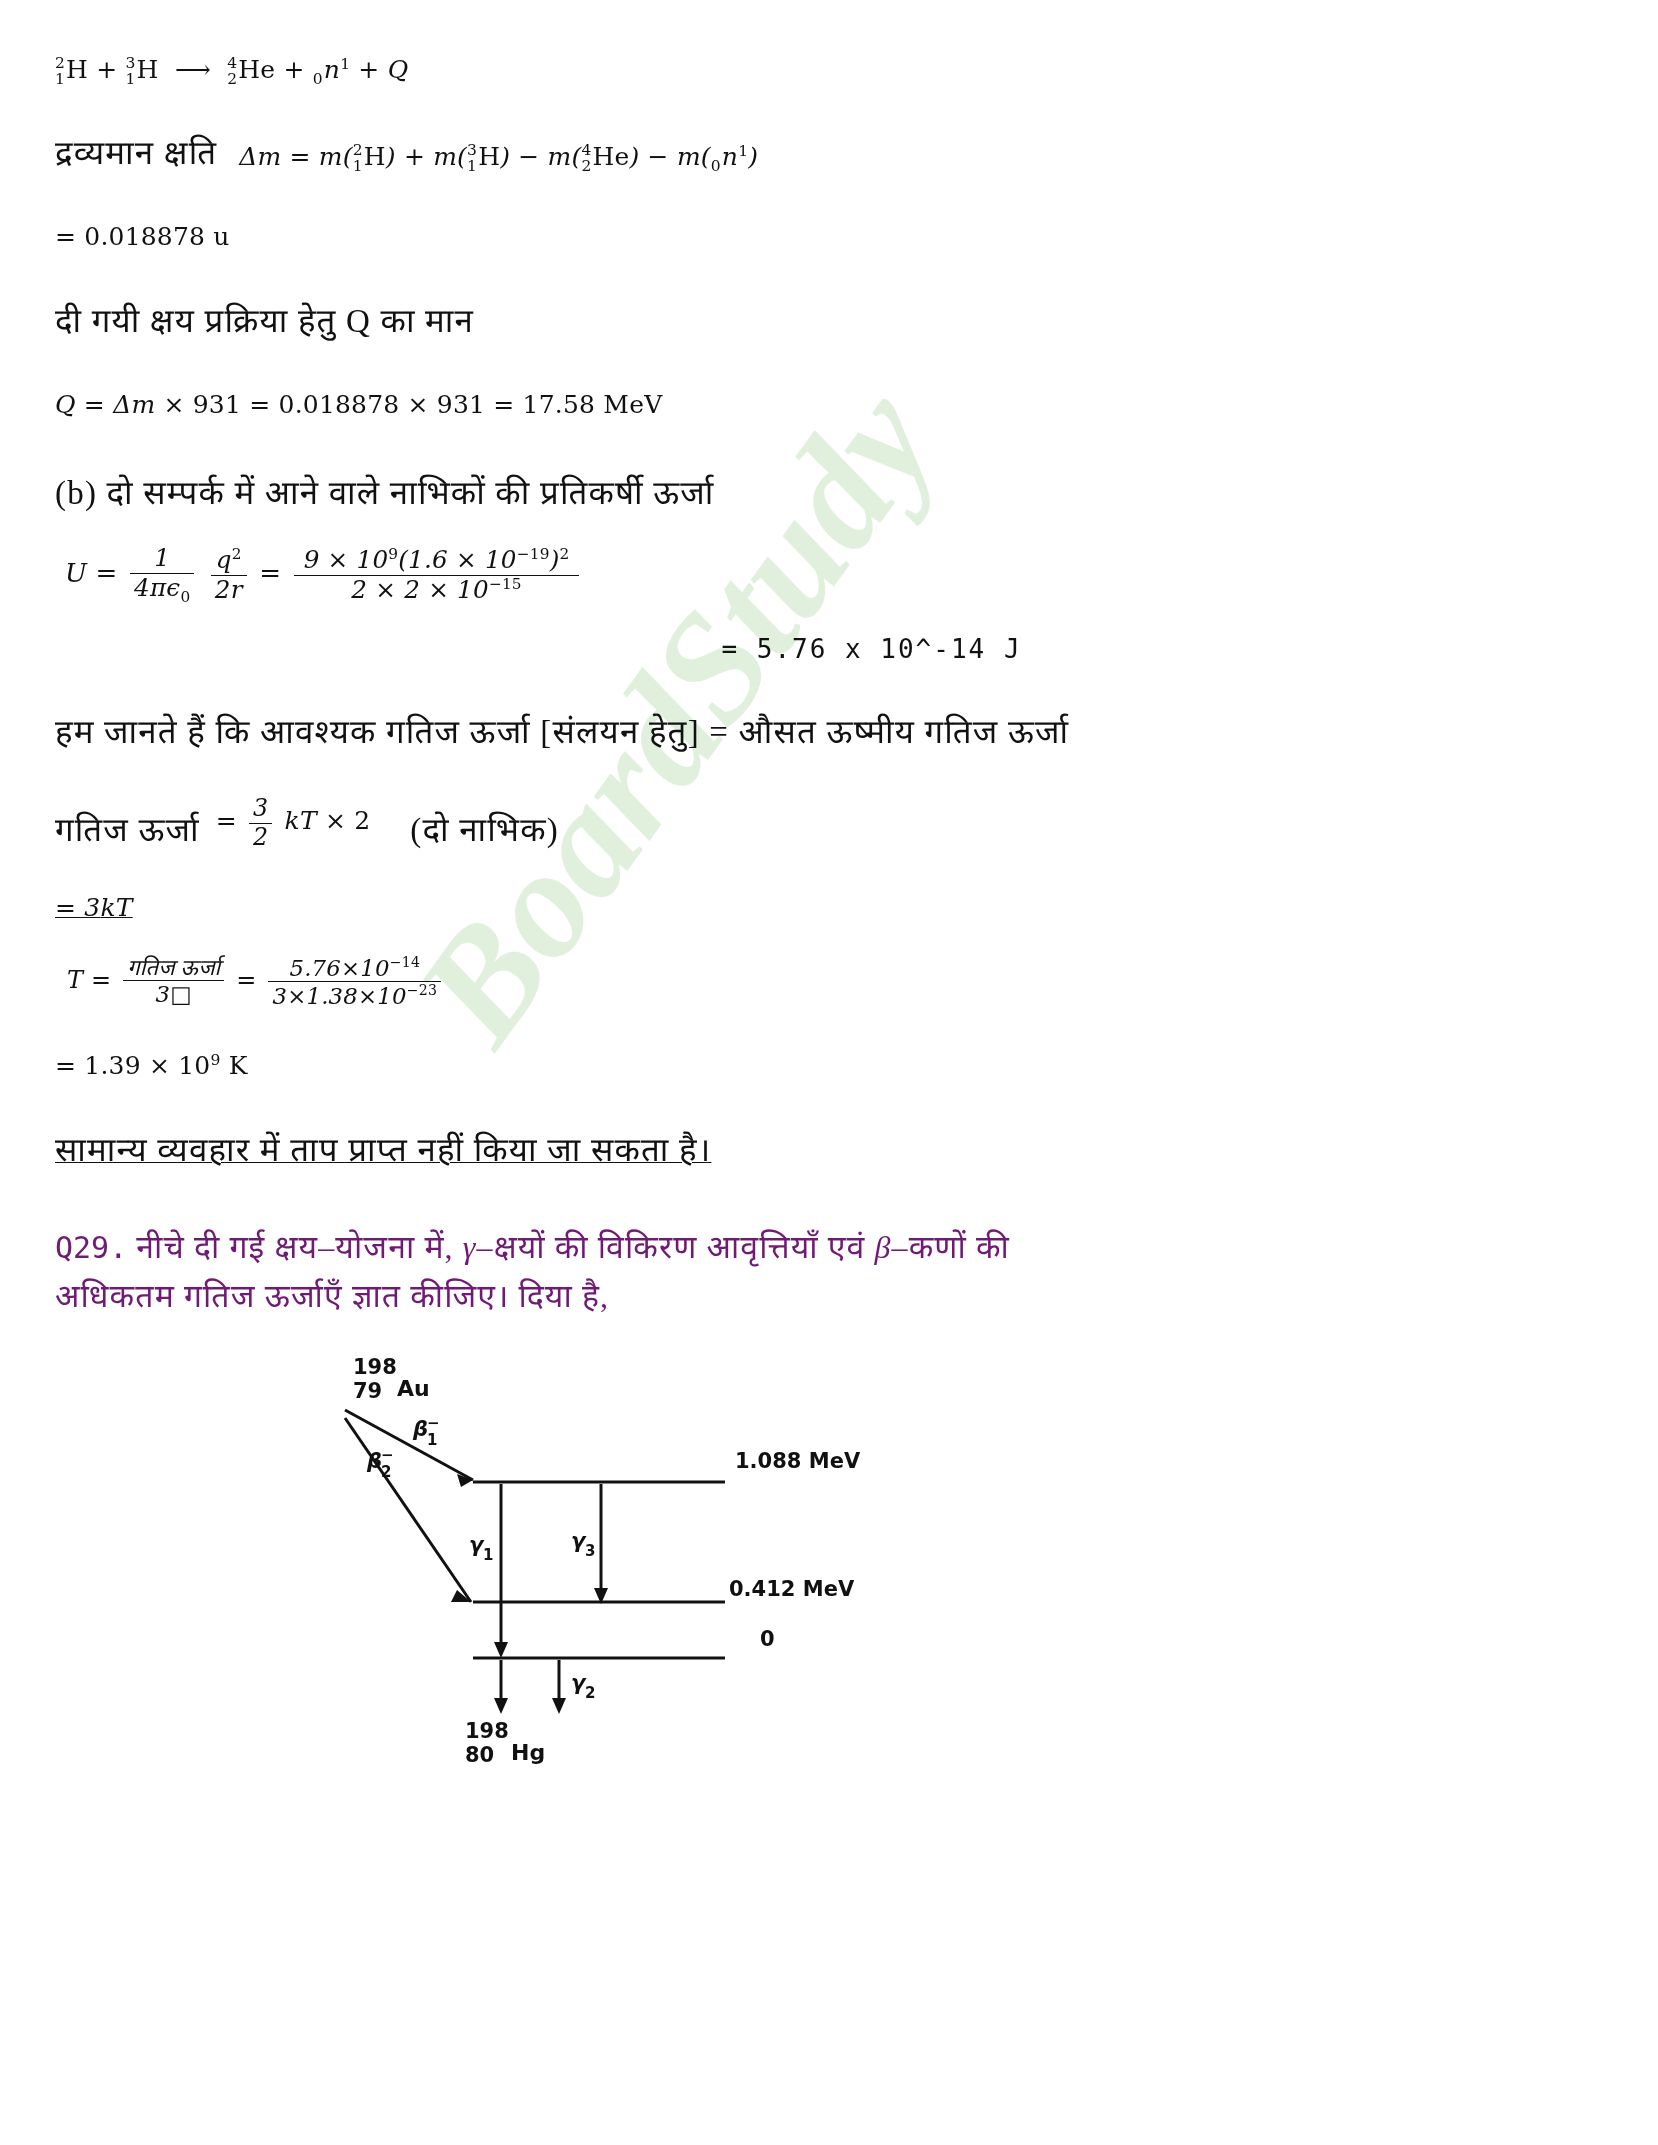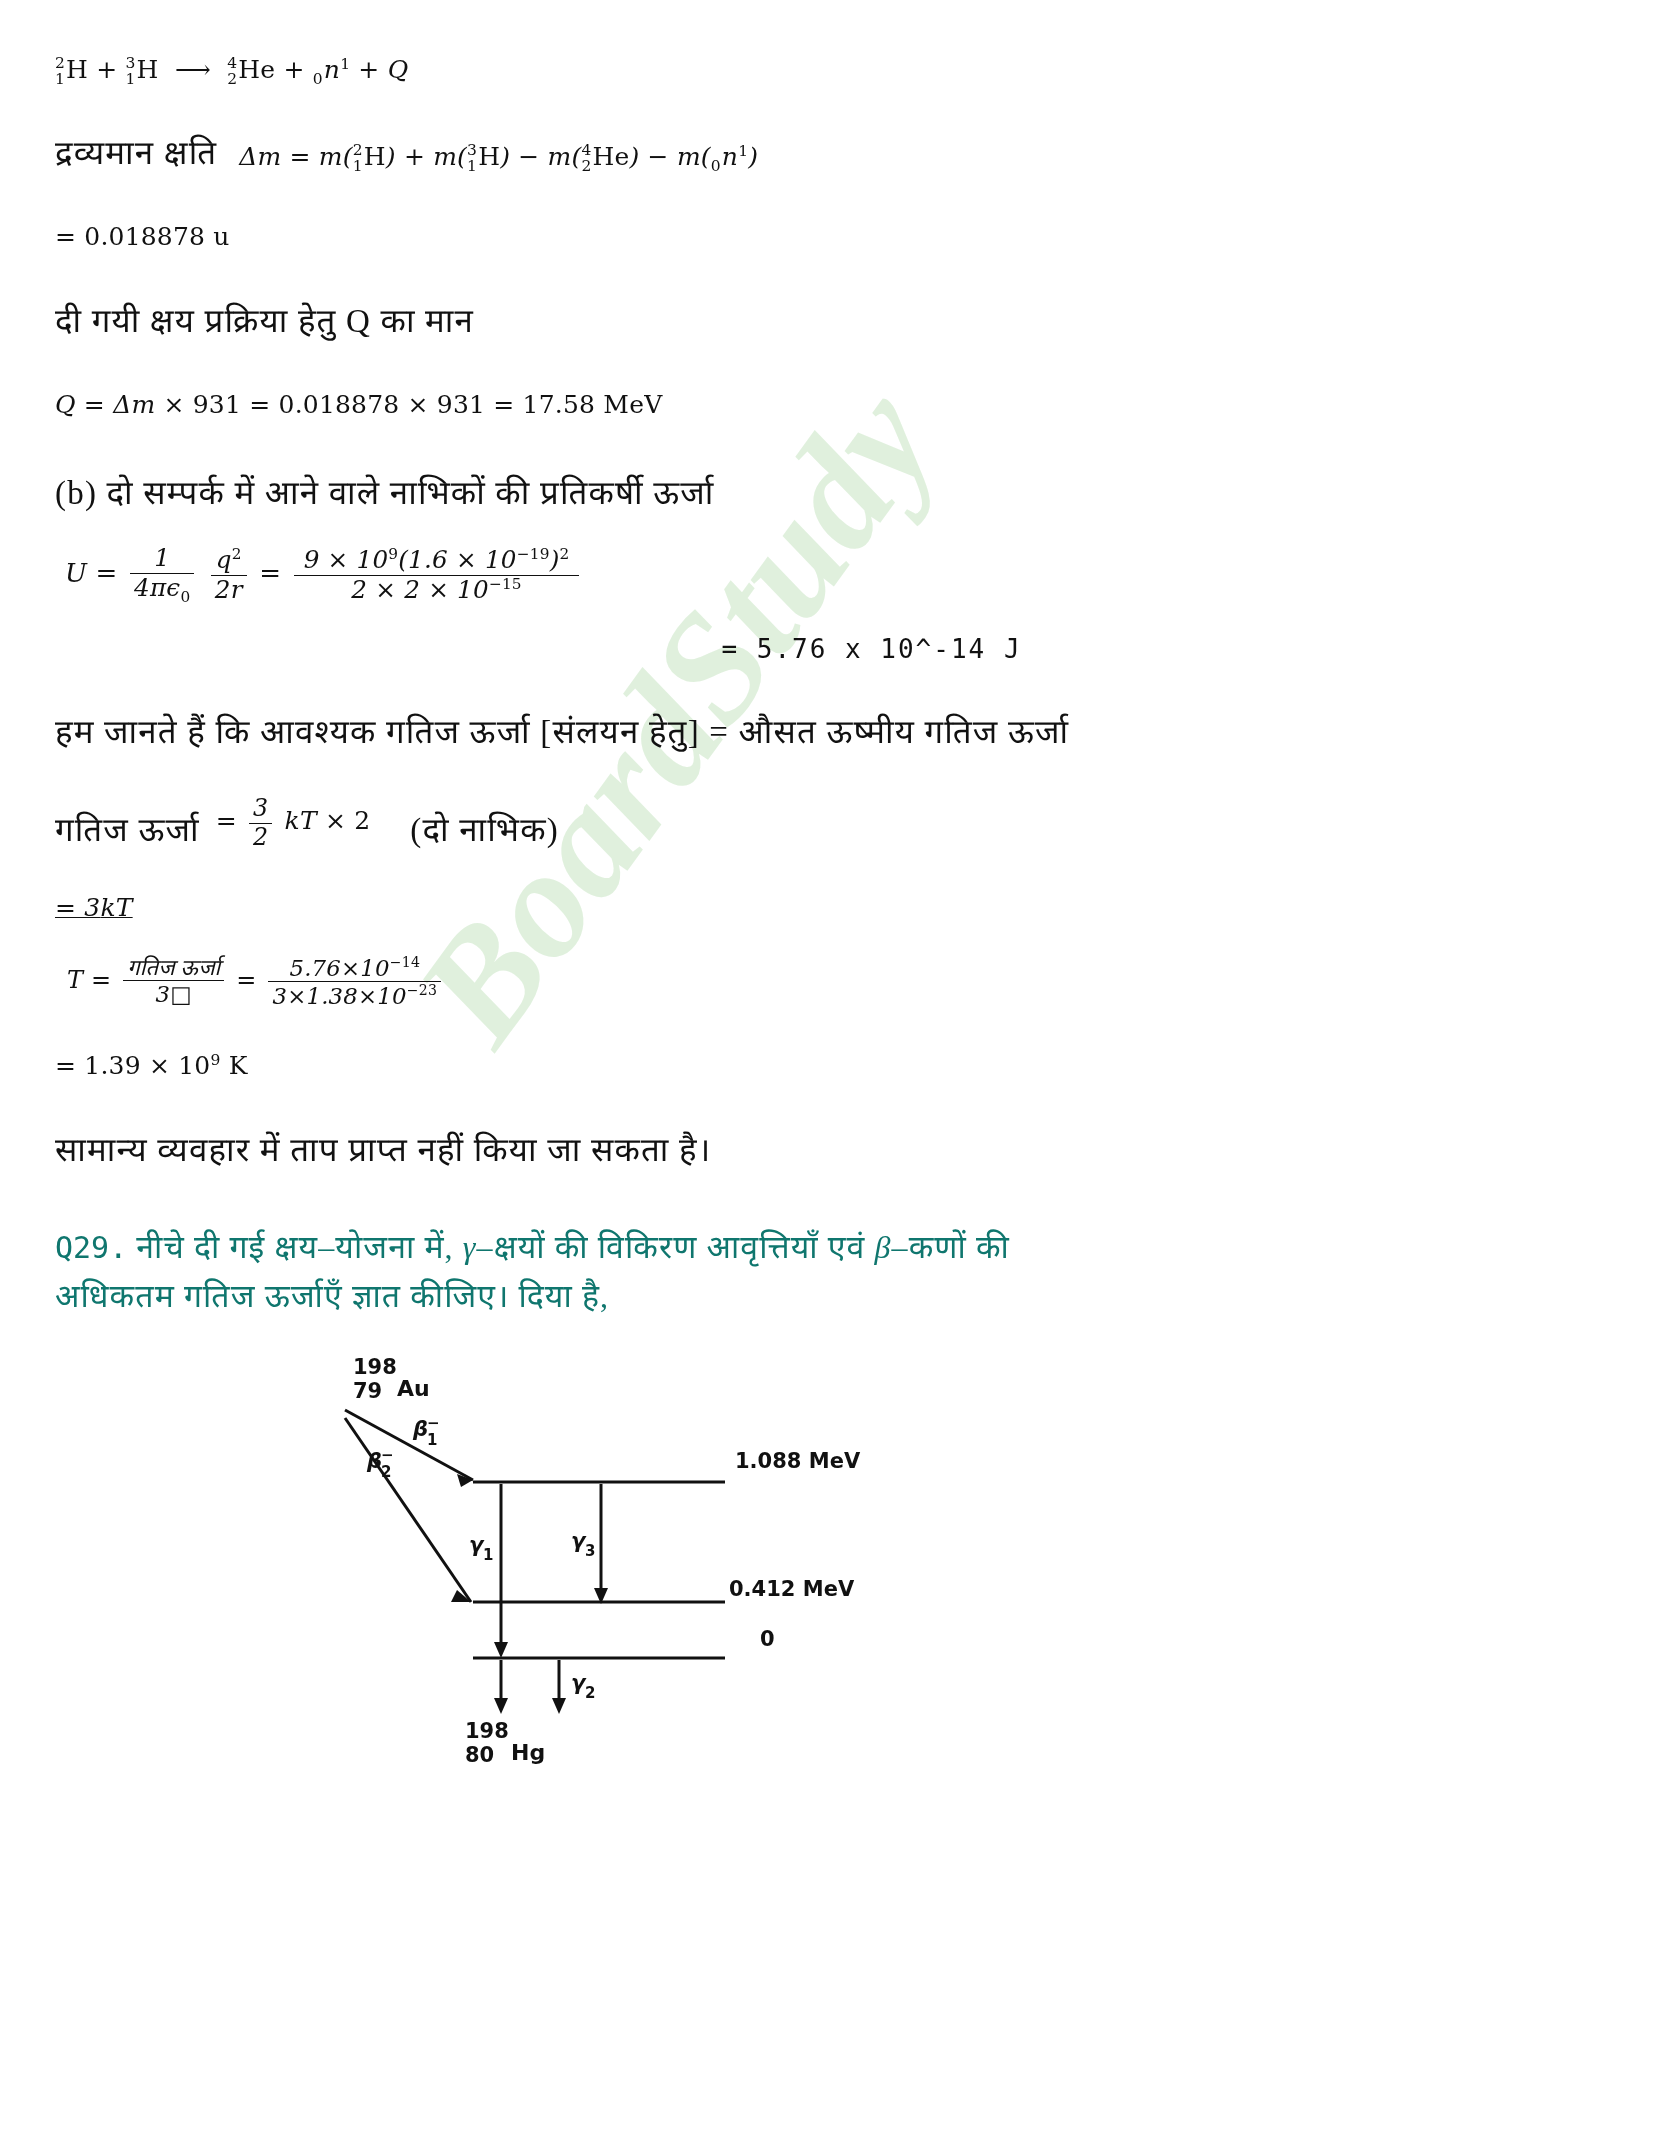--- a/index.html
+++ b/index.html
@@ -101,21 +101,21 @@
     padding: 0 4px;
     font-size: 0.95em;
   }
   .mono {
     font-family: "DejaVu Sans Mono", monospace;
     font-size: 26px;
     letter-spacing: 2px;
     color: #111;
   }
   .question {
-    color: #0f766e;
+    color: #701a75;
     font-family: "Liberation Serif", serif;
     font-size: 32px;
     letter-spacing: 1.1px;
     line-height: 1.55;
   }
   .q-label {
     font-family: "DejaVu Sans Mono", monospace;
     font-size: 30px;
     letter-spacing: 0px;
   }
@@ -231,21 +231,21 @@
           <span class="den">3×1.38×10<sup>−23</sup></span>
         </span>
       </span>
     </div>
 
     <div class="line" style="margin-bottom:46px;">
       <span class="math math-up">= 1.39 × 10<sup>9</sup> K</span>
       
     </div>
 
-    <div class="line" style="margin-bottom:52px;">
+    <div class="line" style="margin-bottom:52px;text-decoration:underline;">
       <span class="hindi hindi-big">सामान्य  व्यवहार  में  ताप  प्राप्त  नहीं  किया  जा  सकता  है।</span>
     </div>
 
     <div class="line">
       <div class="question">
         <span class="q-label">Q29.</span>
         <span>नीचे  दी  गई  क्षय–योजना  में,  </span><span style="font-style:italic;">γ</span><span>–क्षयों  की  विकिरण  आवृत्तियाँ  एवं  </span><span style="font-style:italic;">β</span><span>–कणों  की</span>
       </div>
       <div class="question">अधिकतम  गतिज  ऊर्जाएँ  ज्ञात  कीजिए।  दिया  है,</div>
     </div>

